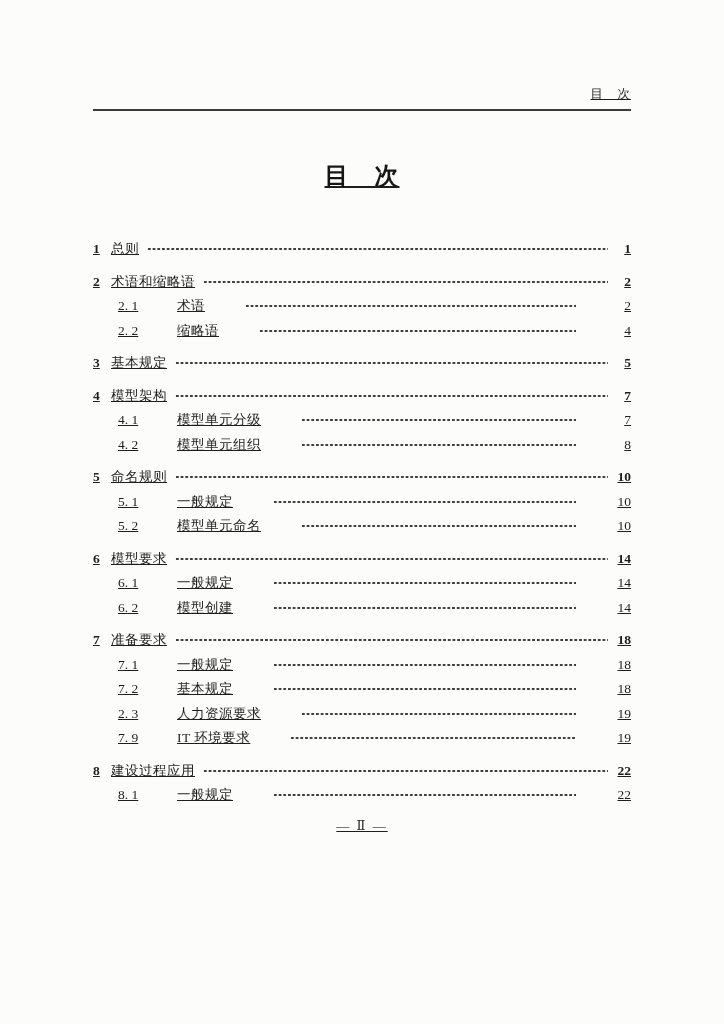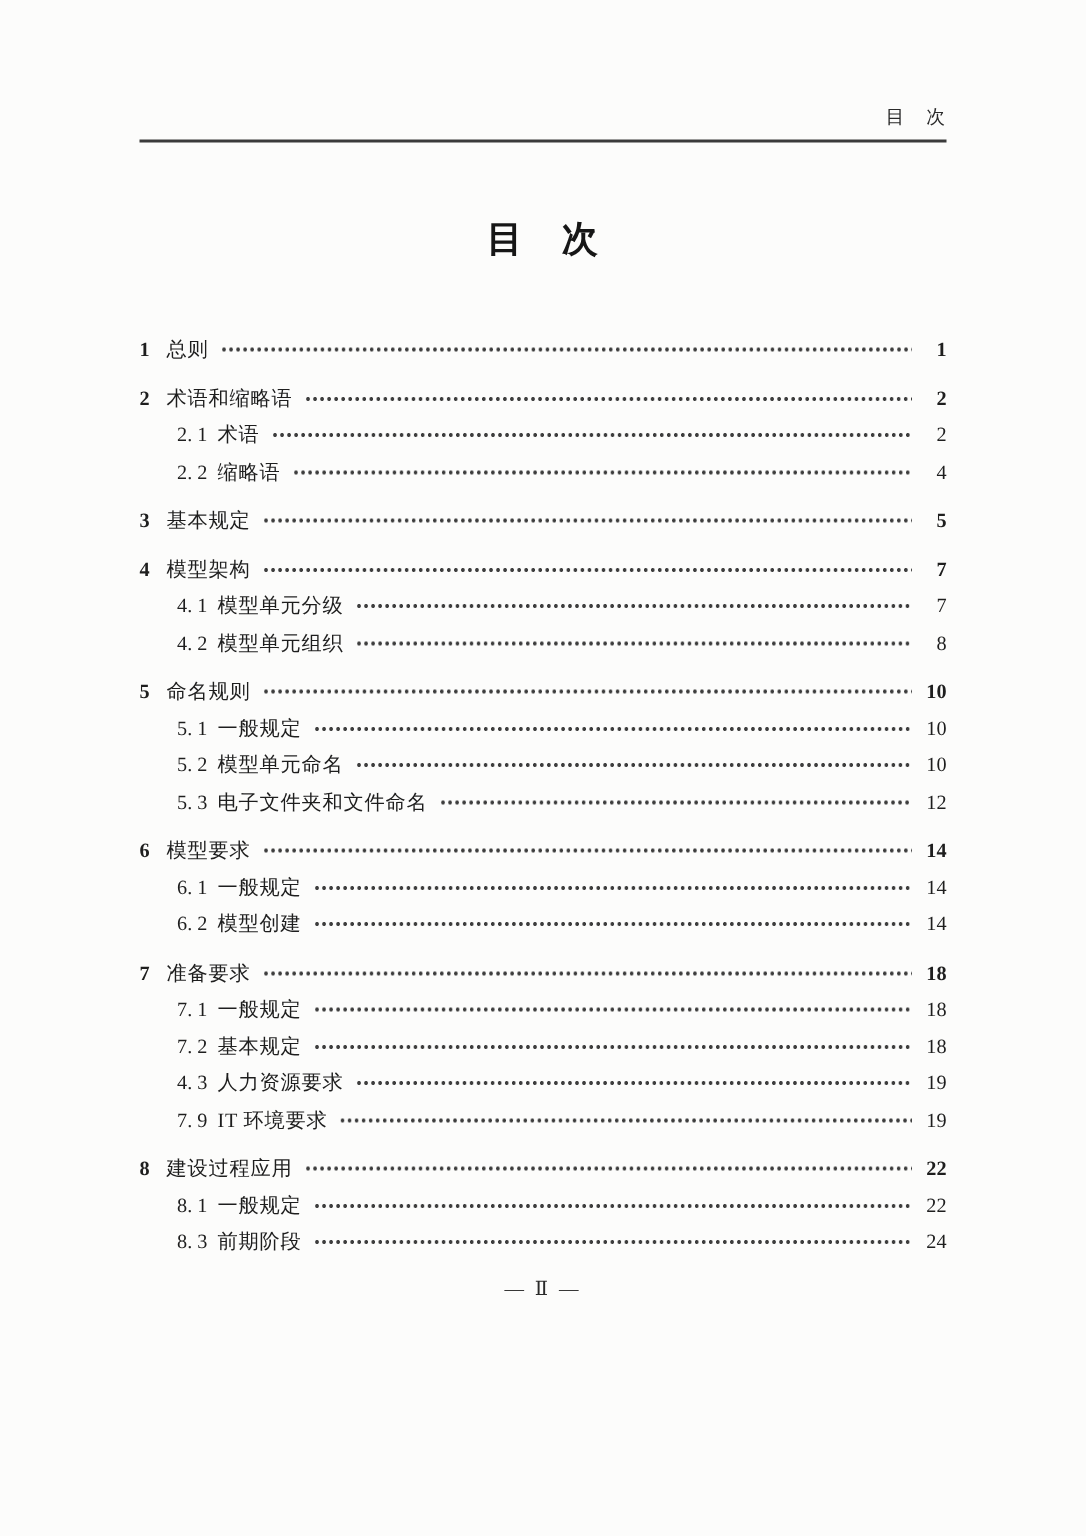--- a/index.html
+++ b/index.html
@@ -8,22 +8,23 @@
     height: 1024px;
     background: #fcfcfb;
     color: #1e1e1e;
     font-family: "Liberation Serif", "DejaVu Serif", serif;
     overflow: hidden;
   }
   .page {
     width: 724px;
     height: 1024px;
     box-sizing: border-box;
-    padding: 0 93px;
+    padding: 16px 93px;
     position: relative;
+    text-decoration: underline;
   }
   .running-header {
     padding-top: 70px;
     text-align: right;
     font-size: 12.5px;
     letter-spacing: 1px;
     color: #2a2a2a;
   }
   .header-rule {
     margin-top: 6px;
@@ -44,21 +45,21 @@
   }
   .toc-row {
     display: flex;
     align-items: baseline;
     height: 24.5px;
     font-size: 13.5px;
     line-height: 24.5px;
     white-space: nowrap;
   }
   .toc-row.lv1 { margin-top: 8px; }
-  .toc-row.lv2 { padding-left: 25px; }
+  .toc-row.lv2 { padding-left: 25px; gap: 32px; }
   .toc-num  { flex: none; }
   .toc-row.lv1 .toc-num { width: 18px; font-weight: bold; }
   .toc-row.lv2 .toc-num { width: 27px; }
   .toc-label { flex: none; letter-spacing: 0.5px; }
   .toc-leader {
     flex: 1;
     height: 13px;
     margin: 0 5px 0 8px;
     align-self: baseline;
     background-image: radial-gradient(circle, #3d3d3d 1.05px, rgba(0,0,0,0) 1.5px);
@@ -151,26 +152,20 @@
     <span class="toc-label">一般规定</span>
     <span class="toc-leader"></span>
     <span class="toc-page">10</span>
   </div>
       <div class="toc-row lv2">
     <span class="toc-num">5. 2</span>
     <span class="toc-label">模型单元命名</span>
     <span class="toc-leader"></span>
     <span class="toc-page">10</span>
   </div>
-      <div class="toc-row lv2">
-    <span class="toc-num">5. 3</span>
-    <span class="toc-label">电子文件夹和文件命名</span>
-    <span class="toc-leader"></span>
-    <span class="toc-page">12</span>
-  </div>
       <div class="toc-row lv1">
     <span class="toc-num">6</span>
     <span class="toc-label">模型要求</span>
     <span class="toc-leader"></span>
     <span class="toc-page">14</span>
   </div>
       <div class="toc-row lv2">
     <span class="toc-num">6. 1</span>
     <span class="toc-label">一般规定</span>
     <span class="toc-leader"></span>
@@ -194,21 +189,21 @@
     <span class="toc-leader"></span>
     <span class="toc-page">18</span>
   </div>
       <div class="toc-row lv2">
     <span class="toc-num">7. 2</span>
     <span class="toc-label">基本规定</span>
     <span class="toc-leader"></span>
     <span class="toc-page">18</span>
   </div>
       <div class="toc-row lv2">
-    <span class="toc-num">4. 3</span>
+    <span class="toc-num">2. 3</span>
     <span class="toc-label">人力资源要求</span>
     <span class="toc-leader"></span>
     <span class="toc-page">19</span>
   </div>
       <div class="toc-row lv2">
     <span class="toc-num">7. 9</span>
     <span class="toc-label">IT 环境要求</span>
     <span class="toc-leader"></span>
     <span class="toc-page">19</span>
   </div>
@@ -217,23 +212,17 @@
     <span class="toc-label">建设过程应用</span>
     <span class="toc-leader"></span>
     <span class="toc-page">22</span>
   </div>
       <div class="toc-row lv2">
     <span class="toc-num">8. 1</span>
     <span class="toc-label">一般规定</span>
     <span class="toc-leader"></span>
     <span class="toc-page">22</span>
   </div>
-      <div class="toc-row lv2">
-    <span class="toc-num">8. 3</span>
-    <span class="toc-label">前期阶段</span>
-    <span class="toc-leader"></span>
-    <span class="toc-page">24</span>
-  </div>
     </div>
 
   <div class="page-footer">— Ⅱ —</div>
 
 </div>
 
 </body></html>

